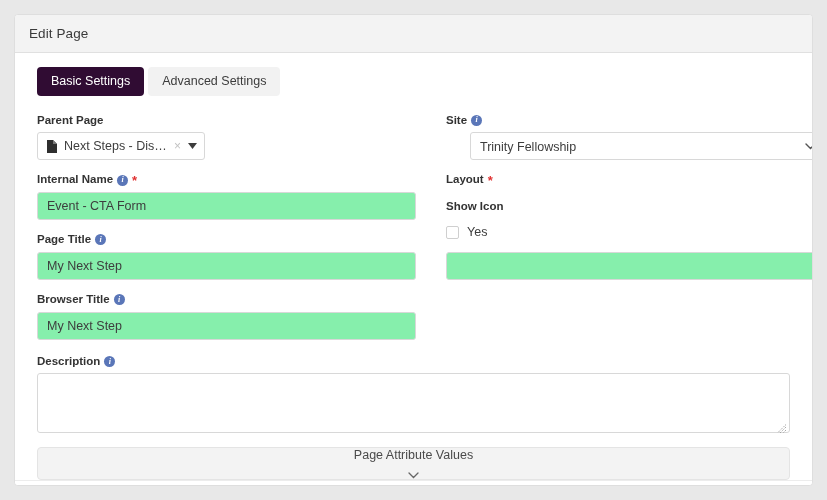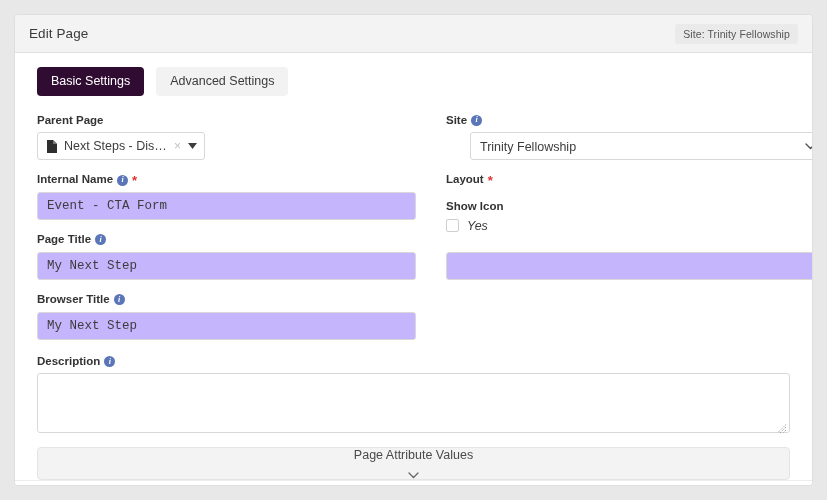--- a/index.html
+++ b/index.html
@@ -51,21 +51,21 @@
   }
 
   
   .card-body {
     flex: 1 1 auto;
     padding: 14px 22px 0 22px;
     position: relative;
   }
 
   
-  .tabs { display: flex; gap: 12px; margin-bottom: 18px; }
+  .tabs { display: flex; gap: 4px; margin-bottom: 18px; }
   .tab {
     font-size: 12.5px;
     padding: 8px 14px;
     border-radius: 4px;
     background: #f2f2f2;
     color: #3c3c3c;
     border: none;
     cursor: pointer;
     font-family: inherit;
     line-height: 1;
@@ -107,22 +107,22 @@
 
   
   .txt {
     width: 100%;
     height: 28px;
     border: 1px solid #d8d8d8;
     border-radius: 3px;
     padding: 0 9px;
     font-size: 12.5px;
     color: #3d3d3d;
-    background: #c4b5fd;
-    font-family: Liberation Mono, monospace;
+    background: #86efac;
+    font-family: Liberation Sans, sans-serif;
     outline: none;
   }
   .txt::placeholder { color: #b0b0b0; }
 
   
   .sel-wrap { position: relative; width: 100%; }
   .sel {
     width: 100%;
     height: 28px;
     border: 1px solid #d8d8d8;
@@ -171,21 +171,21 @@
   .token-x {
     color: #c2c2c2;
     font-size: 12px;
     line-height: 1;
     cursor: pointer;
     flex: 0 0 auto;
   }
   .token-caret { flex: 0 0 auto; display: flex; align-items: center; cursor: pointer; }
 
   
-  .cbrow { display: flex; align-items: flex-start; gap: 8px; height: 20px; margin-top: 3px; font-style: italic; }
+  .cbrow { display: flex; align-items: flex-end; gap: 8px; height: 20px; margin-top: 3px; }
   .cbox {
     width: 13px; height: 13px;
     border: 1px solid #cfcfcf;
     border-radius: 2px;
     background: #fff;
     cursor: pointer;
   }
   .cblabel { font-size: 12.5px; color: #3d3d3d; }
 
   
@@ -242,21 +242,20 @@
 </style>
 </head>
 <body>
 
 <div class="page-wrap">
   <div class="card">
 
     <div class="card-header">
       <div class="card-title">Edit Page</div>
       <div class="header-spacer"></div>
-      <div class="site-badge">Site: Trinity Fellowship</div>
     </div>
 
     <div class="card-body">
 
       <div class="tabs">
         <button class="tab active">Basic Settings</button>
         <button class="tab">Advanced Settings</button>
       </div>
 
       <div class="cols">

